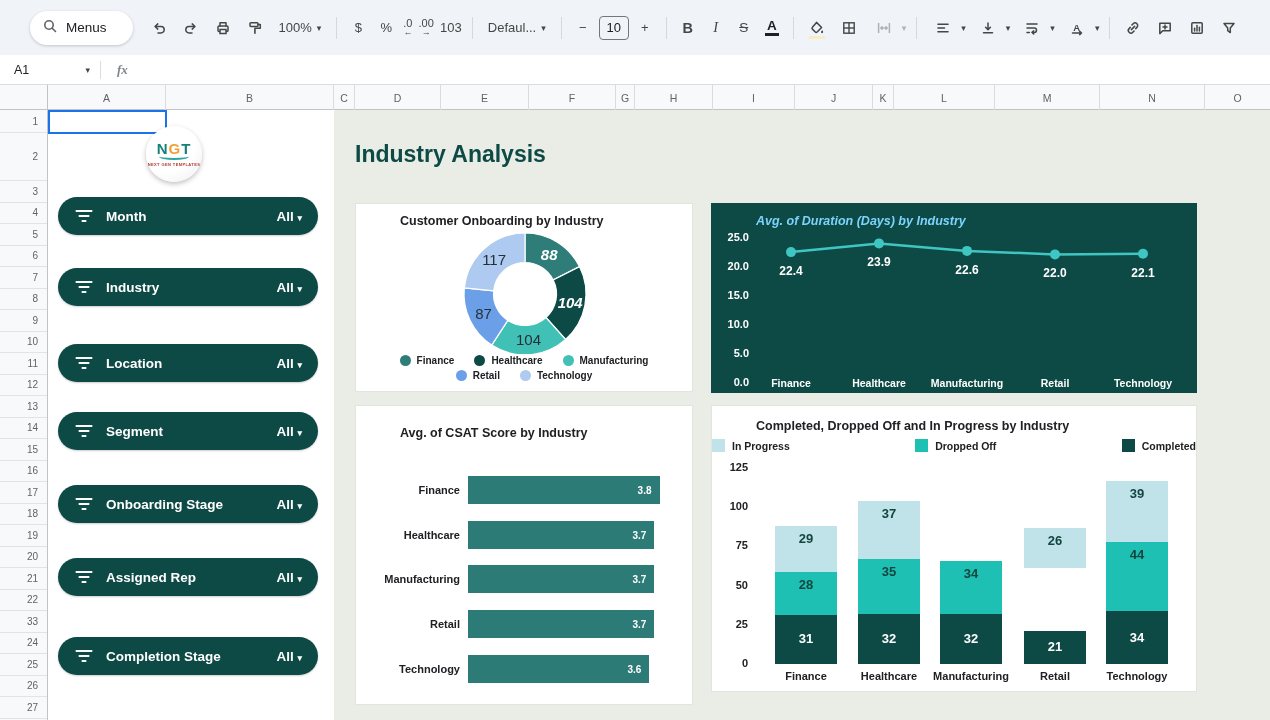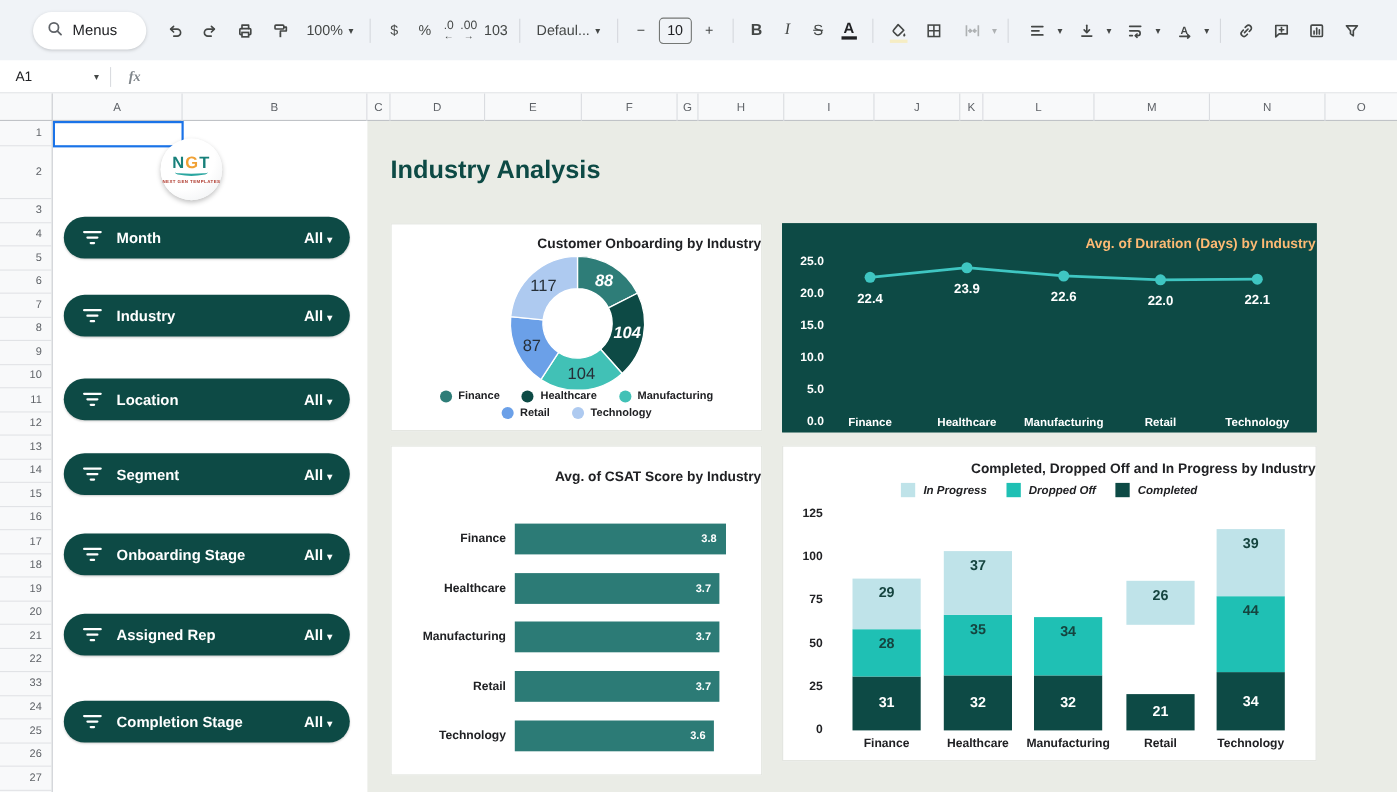--- a/index.html
+++ b/index.html
@@ -80,39 +80,39 @@
     box-shadow:0 1px 2px rgba(0,0,0,.2); }
   .filter-pill .ficon { margin:0 12px 0 16px; display:flex; }
   .filter-pill .flabel { font-size:13.5px; font-weight:bold; }
   .filter-pill .fval { margin-left:auto; margin-right:16px; font-size:13.5px; font-weight:bold; }
   .filter-pill .fval .caret { color:#fff; font-size:9px; }
 
   .dash-title { position:absolute; left:307px; top:31px; font-size:23px; font-weight:bold; color:#0d4a45; }
 
   .card { position:absolute; background:#fff; border:1px solid #e2e4de; }
   .card.dark { background:#0d4a45; border-color:#0d4a45; }
-  .card-title { position:absolute; width:100%; text-align:right; font-size:12.5px; font-weight:bold; color:#202124; }
-  .card.dark .card-title { color:#fdba74; }
+  .card-title { position:absolute; width:100%; text-align:left; font-size:12.5px; font-weight:bold; color:#202124;margin-left:44px; }
+  .card.dark .card-title { color:#7dd3fc;font-style:italic; }
 
   
   #donutCard svg { position:absolute; left:0; top:0; }
   .dlegend { position:absolute; width:100%; display:flex; justify-content:center; gap:20px; }
   .dlegend .li { display:flex; align-items:center; gap:6px; font-size:10px; font-weight:bold; color:#202124; }
   .dlegend .dot { width:11px; height:11px; border-radius:50%; }
 
   
   .hrow { position:absolute; left:0; width:100%; height:28px; display:flex; align-items:center; }
   .hrow .hlabel { width:112px; text-align:right; padding-right:8px; font-size:11px; font-weight:bold; color:#202124; }
   .hrow .htrack { position:relative; height:28px; flex:1; }
   .hrow .hbar { position:absolute; left:0; top:0; height:28px; background:#2c7b76;
     display:flex; align-items:center; justify-content:flex-end; }
   .hrow .hval { color:#fff; font-size:10px; font-weight:bold; padding-right:8px;text-align:center; }
 
   
-  .slegend { position:absolute; width:100%; display:flex; justify-content:center; gap:18px;font-style:italic; }
+  .slegend { position:absolute; width:100%; display:flex; justify-content:space-between; gap:18px; }
   .slegend .li { display:flex; align-items:center; gap:7px; font-size:10.5px; font-weight:bold; color:#202124; }
   .slegend .sq { width:13px; height:13px; }
   .ytick { position:absolute; width:34px; text-align:right; font-size:11px; font-weight:bold; color:#202124; }
   .seg { position:absolute; text-align:center; }
   .seg .sval { font-size:13px; font-weight:bold; }
   .xlab { position:absolute; text-align:center; font-size:11px; font-weight:bold; color:#202124; }
 </style>
 </head>
 <body>
 

